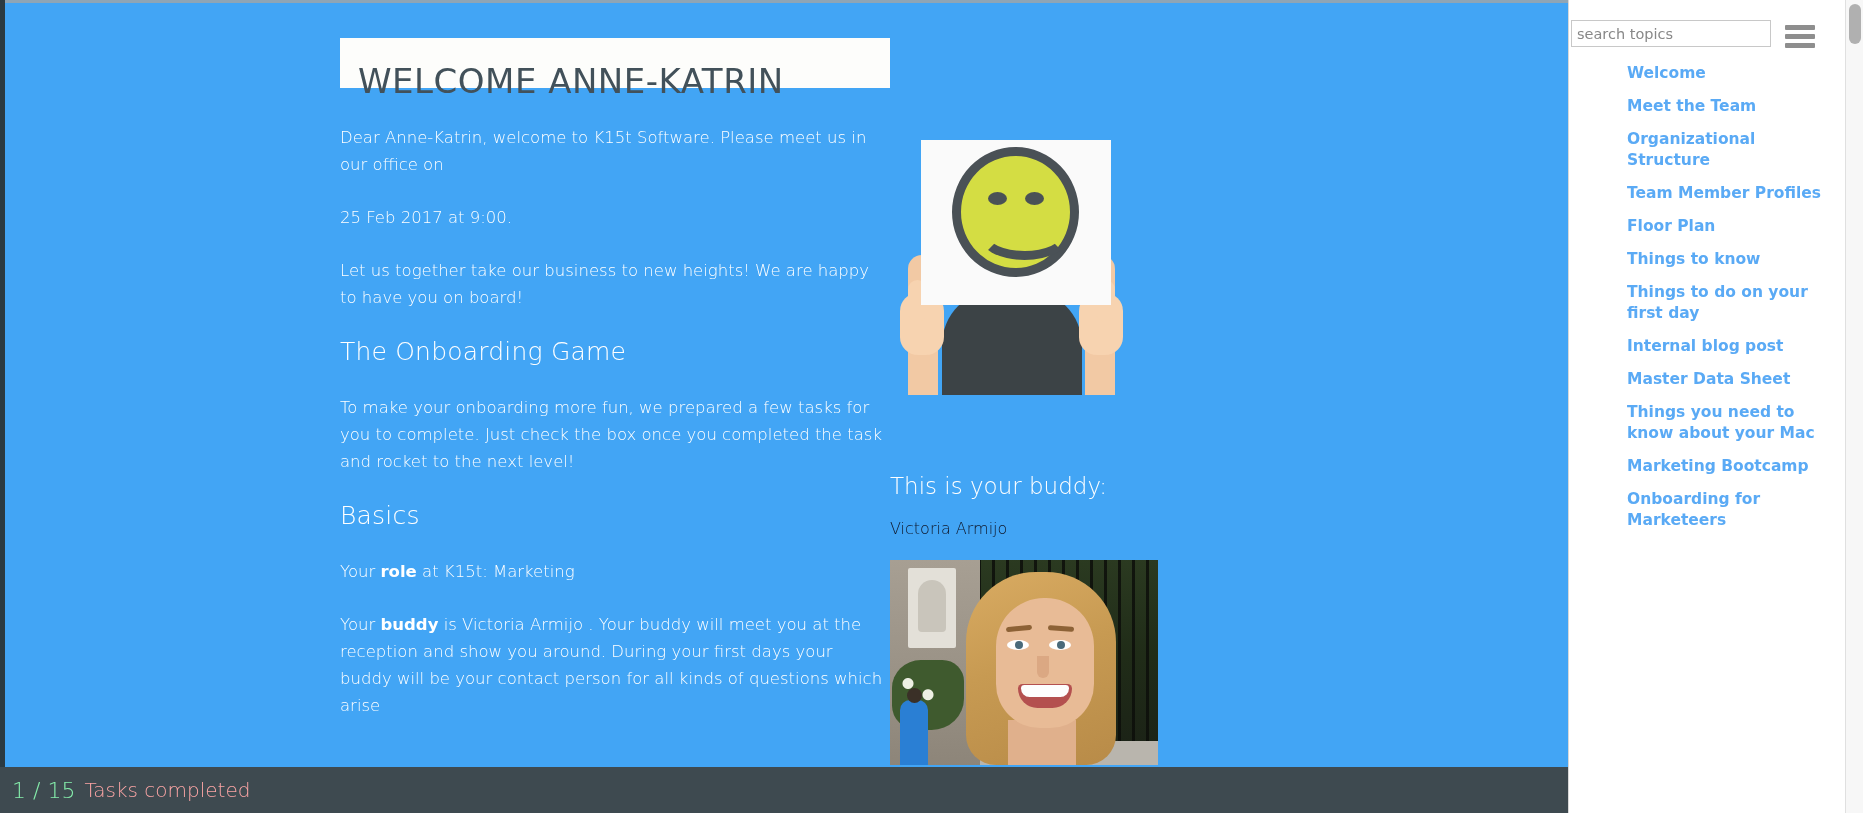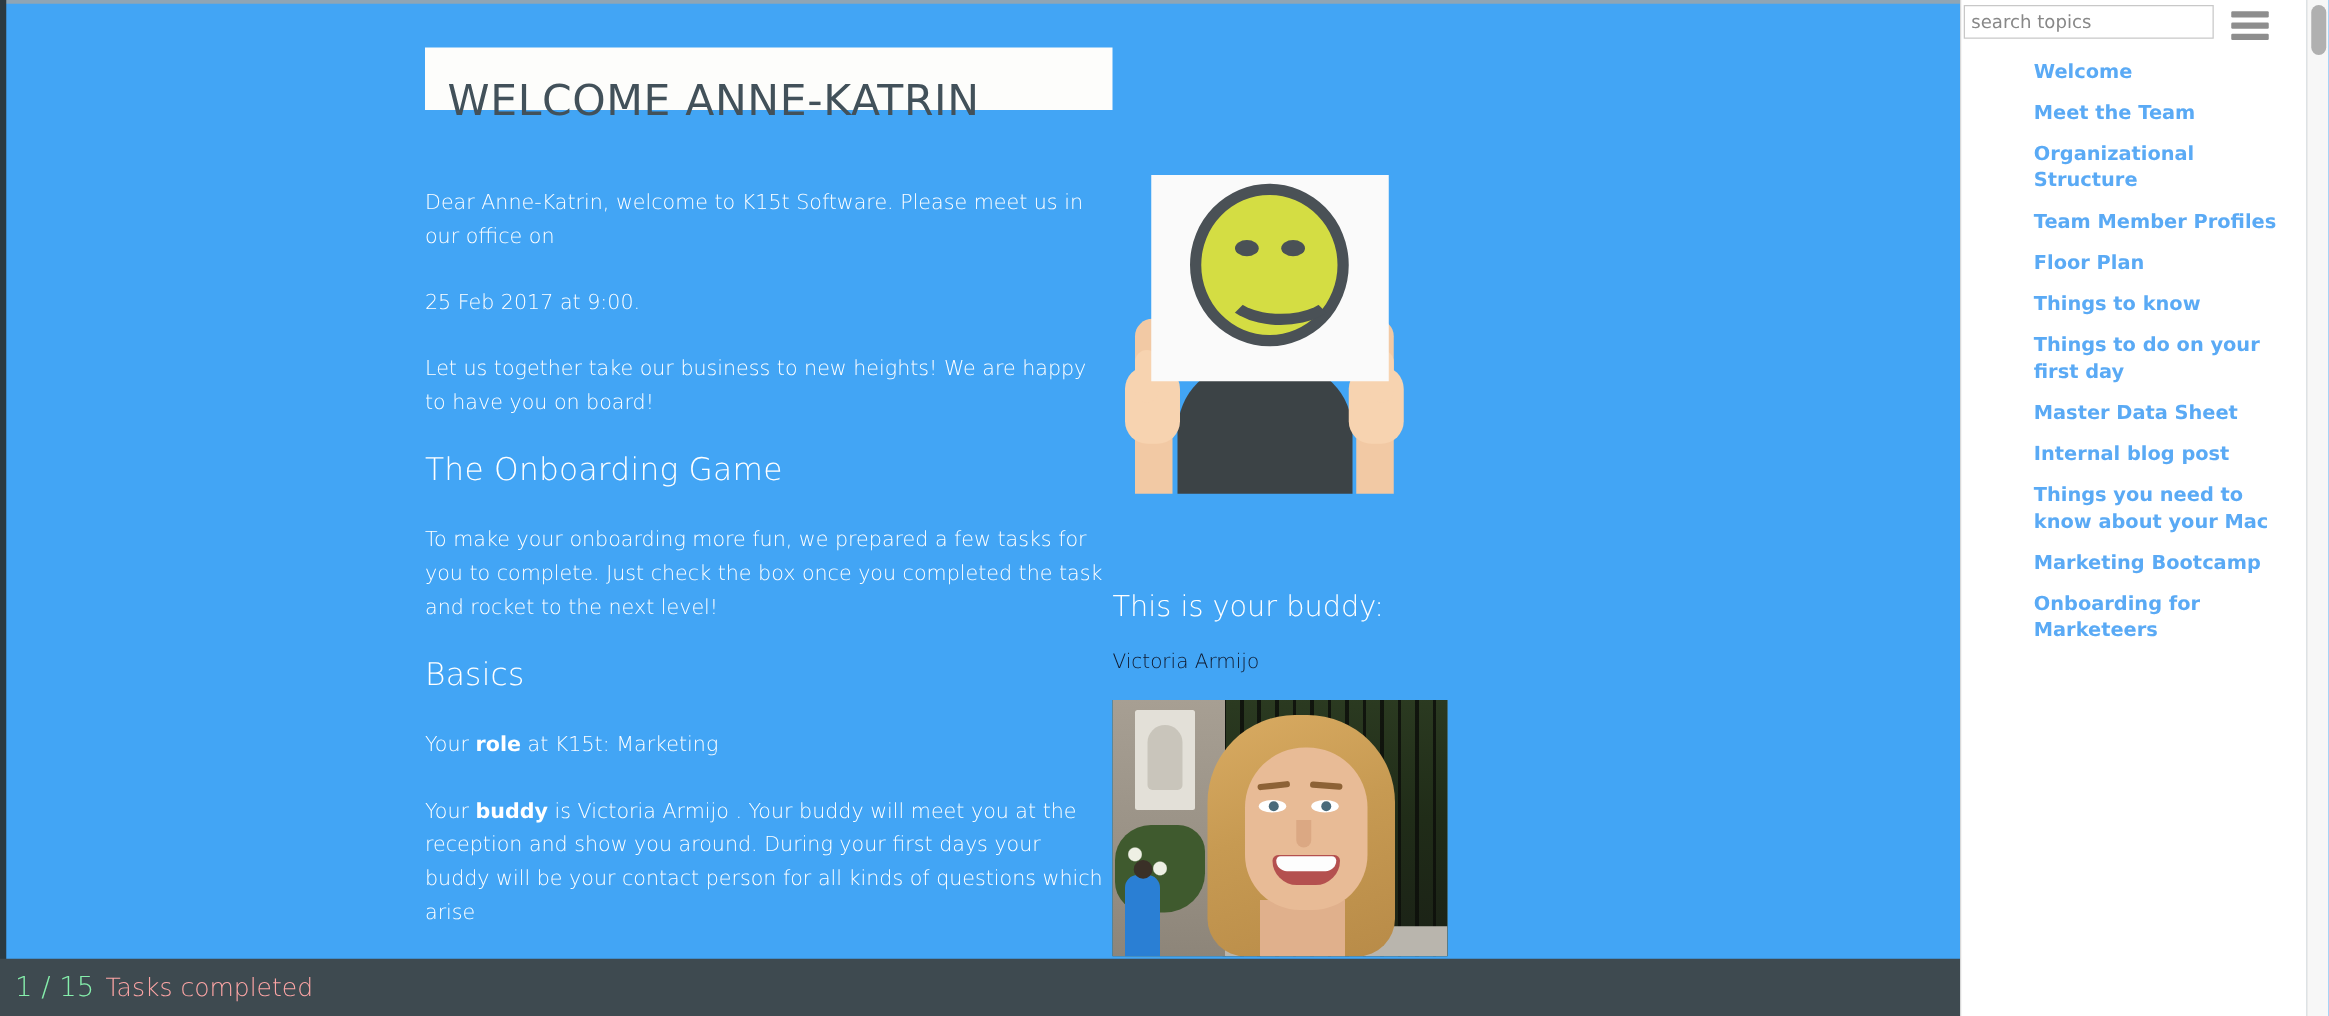--- a/index.html
+++ b/index.html
@@ -62,21 +62,21 @@
     font-weight: 400;
     padding-left: 18px;
     white-space: nowrap;
     margin-top: 36px;
   }
 
   
   .col-left {
     position: absolute;
     left: 340px;
-    top: 148px;
+    top: 124px;
     width: 545px;
   }
 
   .para {
     color: #ffffff;
     font-size: 16.5px;
     line-height: 27px;
     margin-bottom: 26px;
     font-weight: 300;
   }
@@ -344,21 +344,21 @@
     top: 0;
     width: 277px;
     height: 813px;
     background: #ffffff;
     border-left: 1px solid #d8d8d8;
     z-index: 8;
   }
   .sb-head {
     display: flex;
     align-items: flex-start;
-    padding: 4px 2px 0 0;
+    padding: 20px 2px 0 0;
   }
   .search-input {
     width: 200px;
     height: 27px;
     margin-left: 2px;
     border: 1px solid #c8c8c8;
     background: #ffffff;
     font-family: "DejaVu Sans", "Liberation Sans", sans-serif;
     font-size: 14.5px;
     color: #666;
@@ -513,22 +513,22 @@
   </div>
 
   <nav class="sb-list">
     <a class="sb-item">Welcome</a>
     <a class="sb-item">Meet the Team</a>
     <a class="sb-item">Organizational Structure</a>
     <a class="sb-item">Team Member Profiles</a>
     <a class="sb-item">Floor Plan</a>
     <a class="sb-item">Things to know</a>
     <a class="sb-item">Things to do on your first day</a>
+    <a class="sb-item">Internal blog post</a>
     <a class="sb-item">Master Data Sheet</a>
-    <a class="sb-item">Internal blog post</a>
     <a class="sb-item">Things you need to know about your Mac</a>
     <a class="sb-item">Marketing Bootcamp</a>
     <a class="sb-item">Onboarding for Marketeers</a>
   </nav>
 </div>
 
 <div class="scrollbar">
   <div class="scroll-thumb"></div>
 </div>
 

